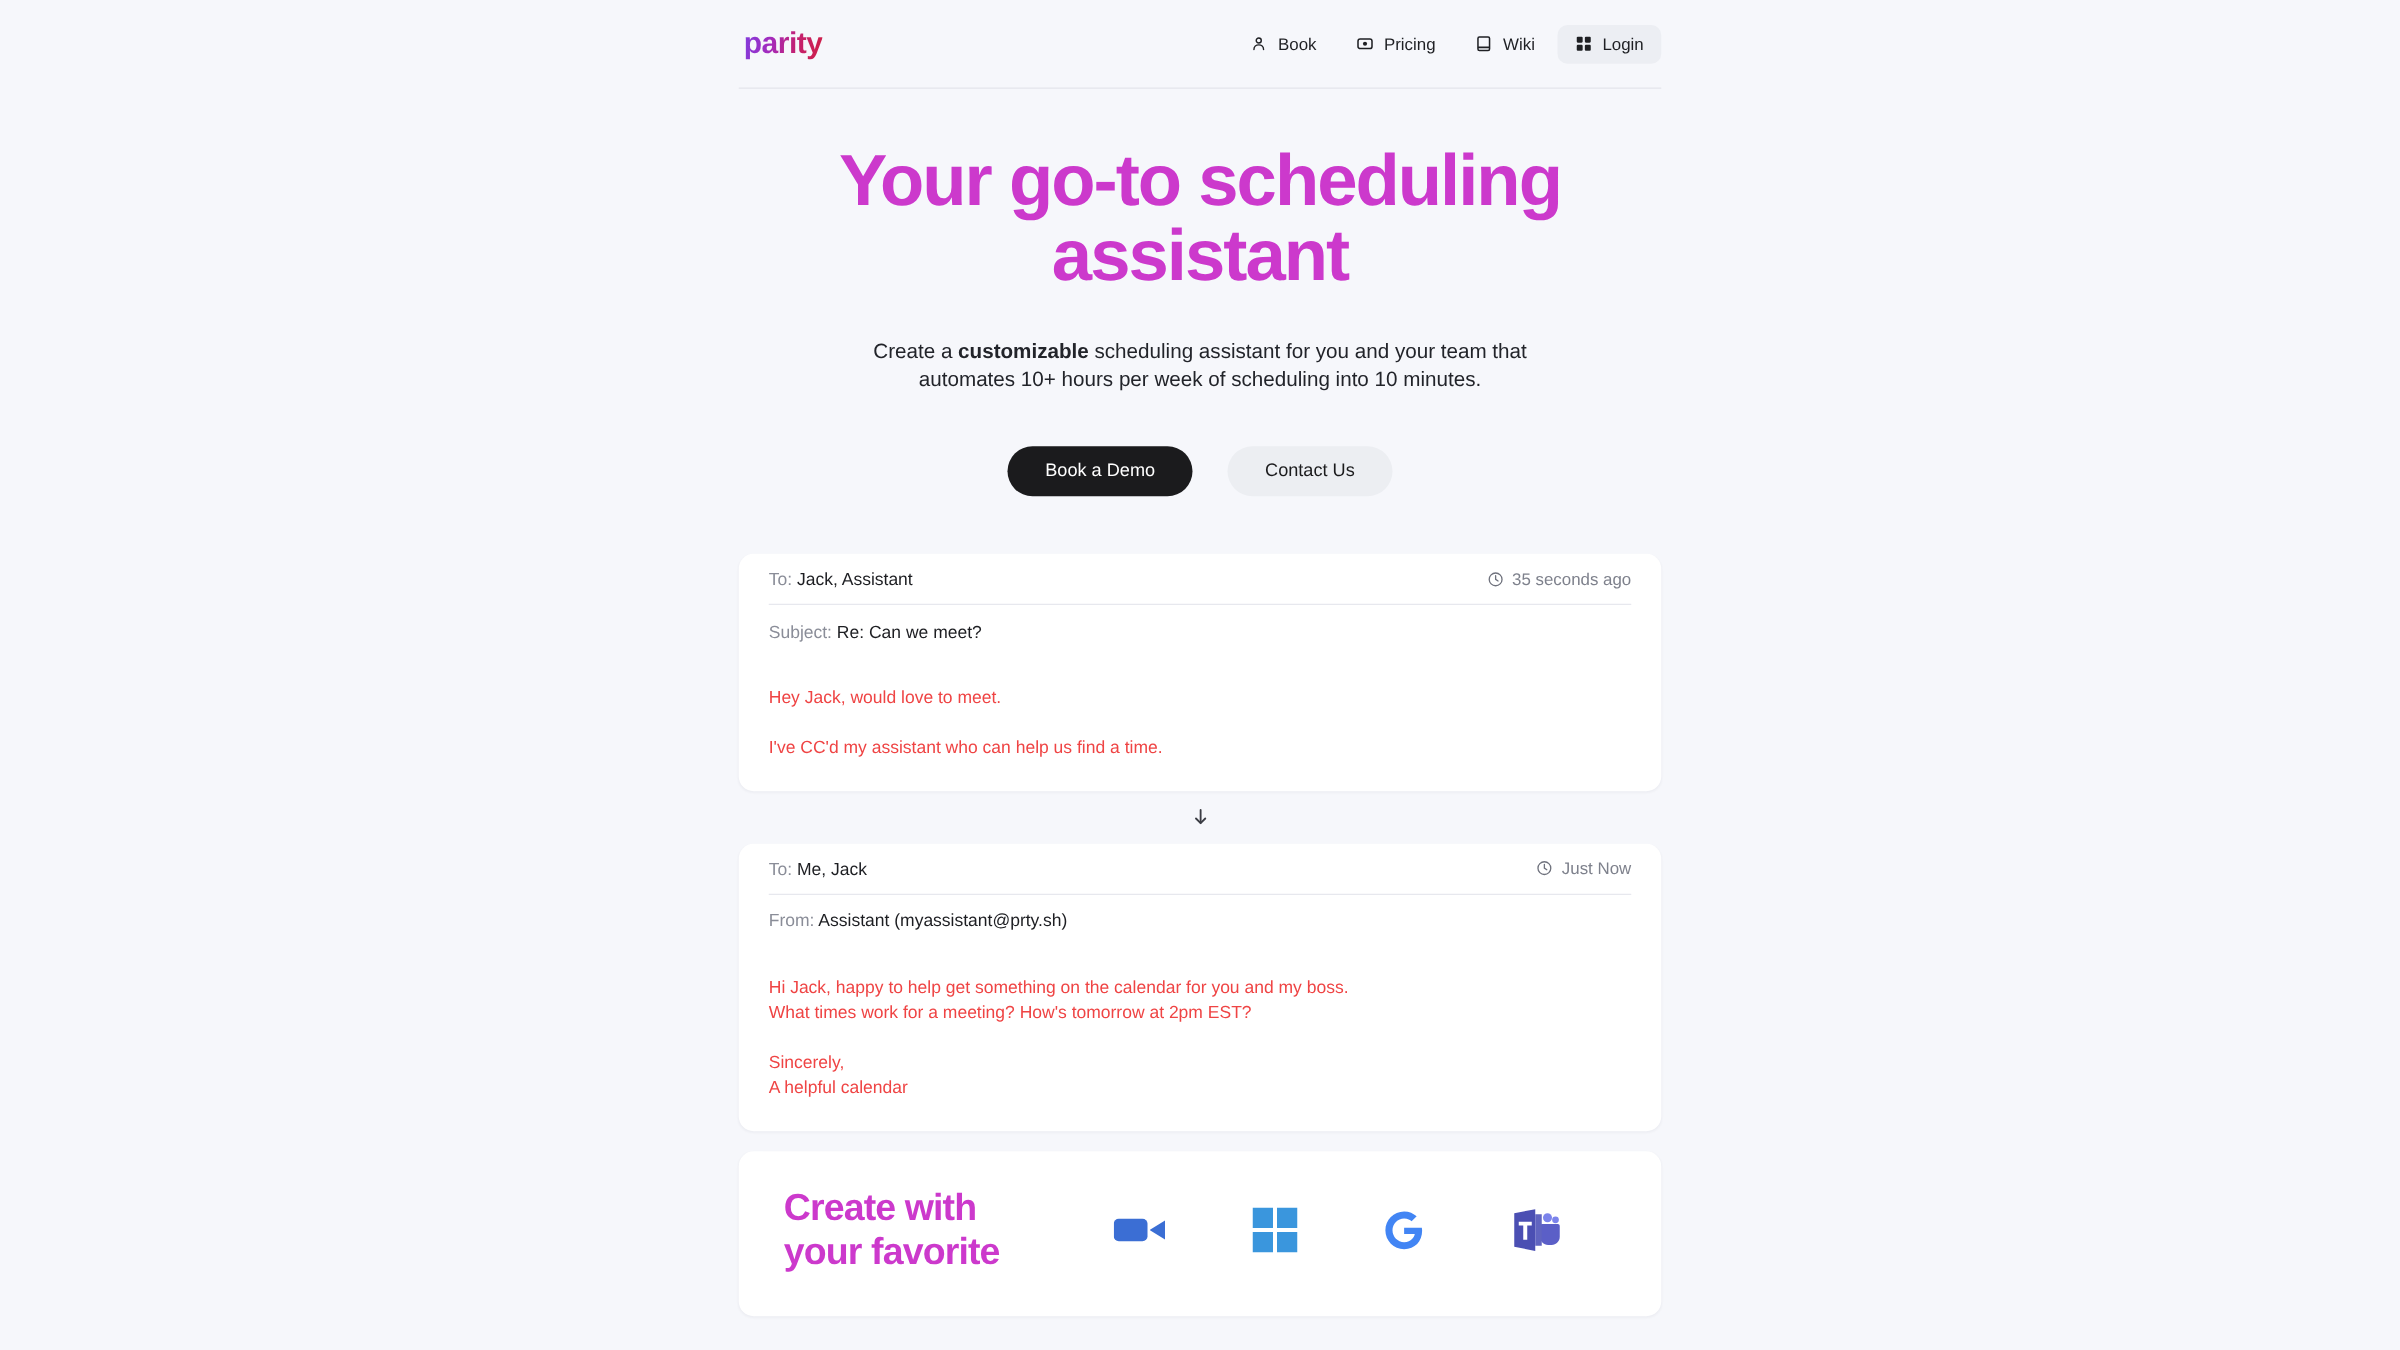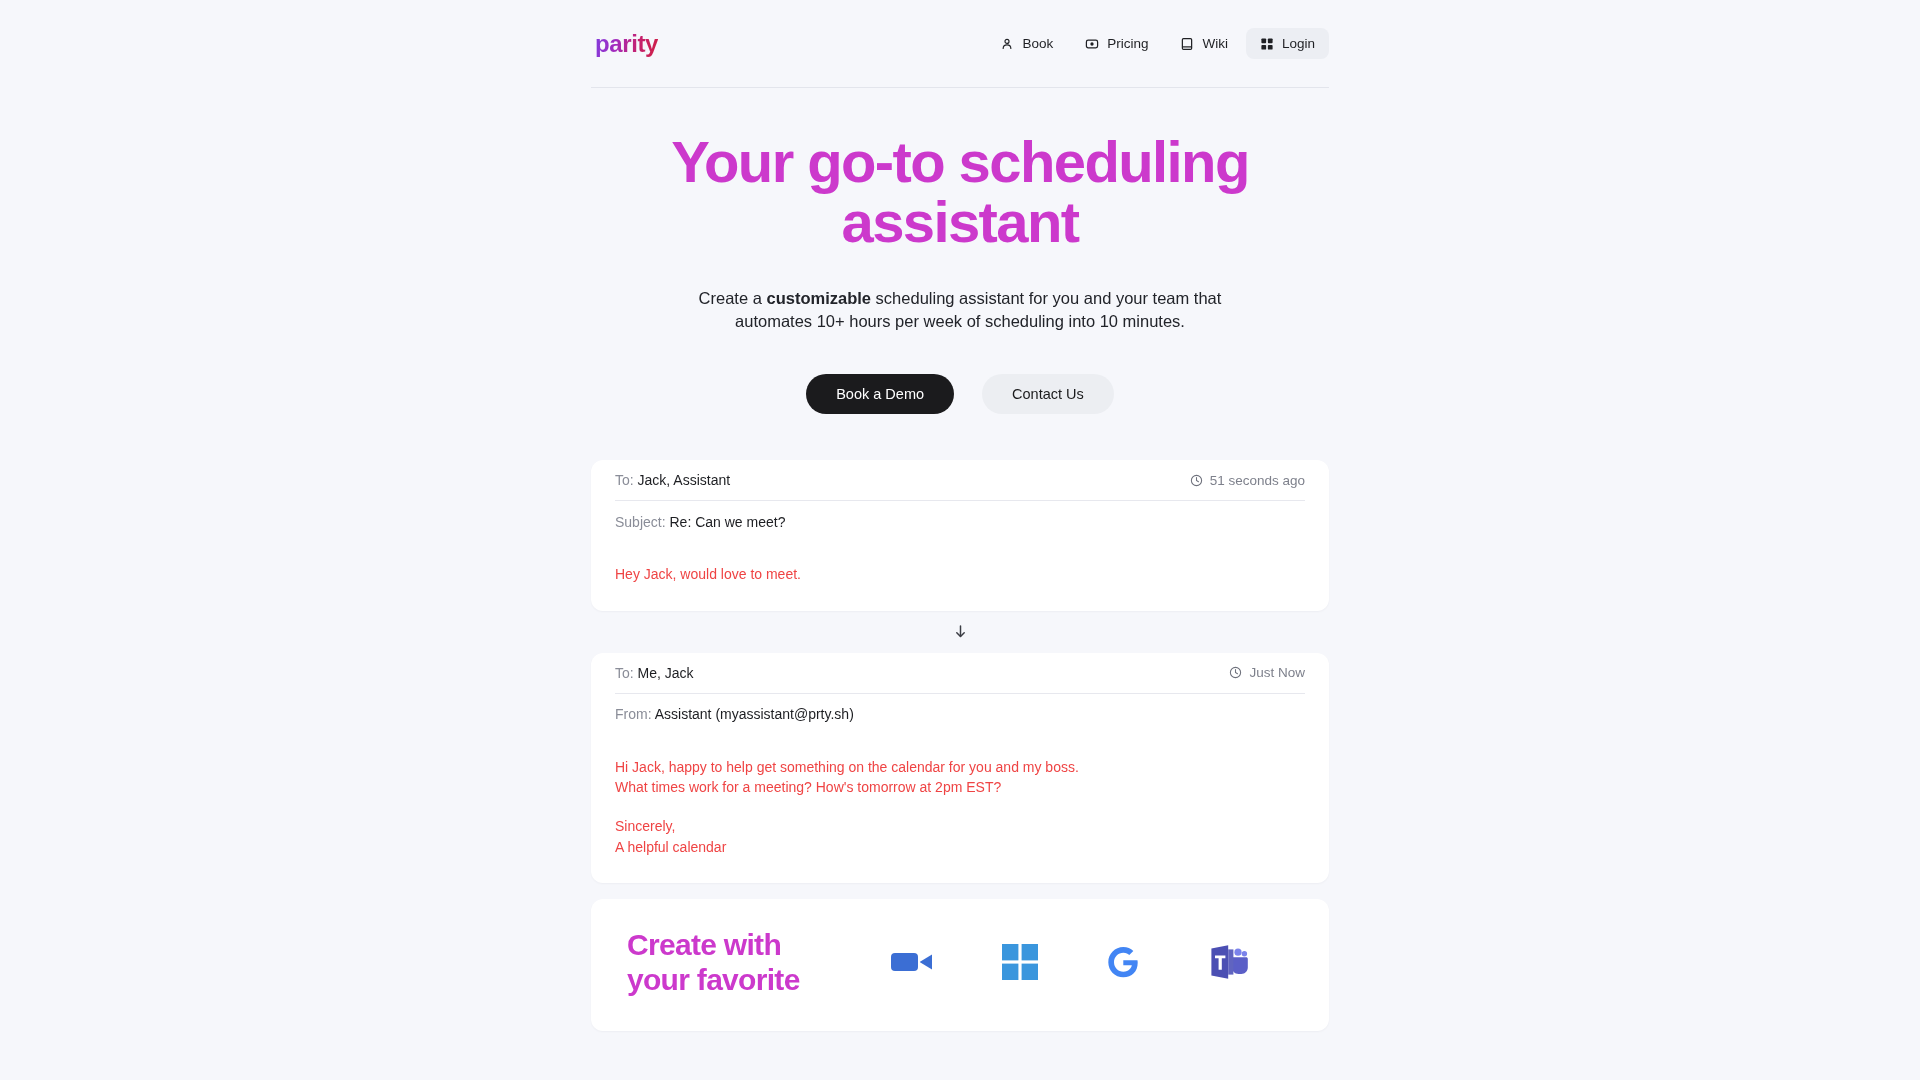--- a/index.html
+++ b/index.html
@@ -27,21 +27,21 @@
   .container {
     width: 738px;
     margin: 0 auto;
     position: relative;
   }
 
   
   .site-header {
     width: 738px;
     margin: 0 auto;
-    height: 88px;
+    height: 71px;
     display: flex;
     align-items: center;
     justify-content: space-between;
     border-bottom: 1px solid #e3e5ec;
   }
 
   .logo {
     font-size: 24px;
     font-weight: 700;
     letter-spacing: -0.4px;
@@ -319,33 +319,34 @@
           <span class="label">To:</span>
           <span>Jack, Assistant</span>
         </div>
         <div class="timestamp">
           <span>
             <svg width="13" height="13" viewBox="0 0 16 16" fill="none" stroke="#6f727d" stroke-width="1.3" stroke-linecap="round">
               <circle cx="8" cy="8" r="6.3"></circle>
               <path d="M8 4.4V8l2.4 1.6"></path>
             </svg>
           </span>
-          <span>51 seconds ago</span>
+          <span>35 seconds ago</span>
         </div>
       </div>
 
       <div class="card-row">
         <div class="field">
           <span class="label">Subject:</span>
           <span>Re: Can we meet?</span>
         </div>
       </div>
 
       <div class="card-body">
         <p>Hey Jack, would love to meet.</p>
+        <p>I've CC'd my assistant who can help us find a time.</p>
       </div>
     </article>
 
     <div class="arrow-divider">
       <span>
         <svg width="13" height="15" viewBox="0 0 14 16" fill="none" stroke="#3b3d44" stroke-width="1.6" stroke-linecap="round" stroke-linejoin="round">
           <path d="M7 2v11"></path>
           <path d="M3 9.4 7 13.4l4-4"></path>
         </svg>
       </span>

